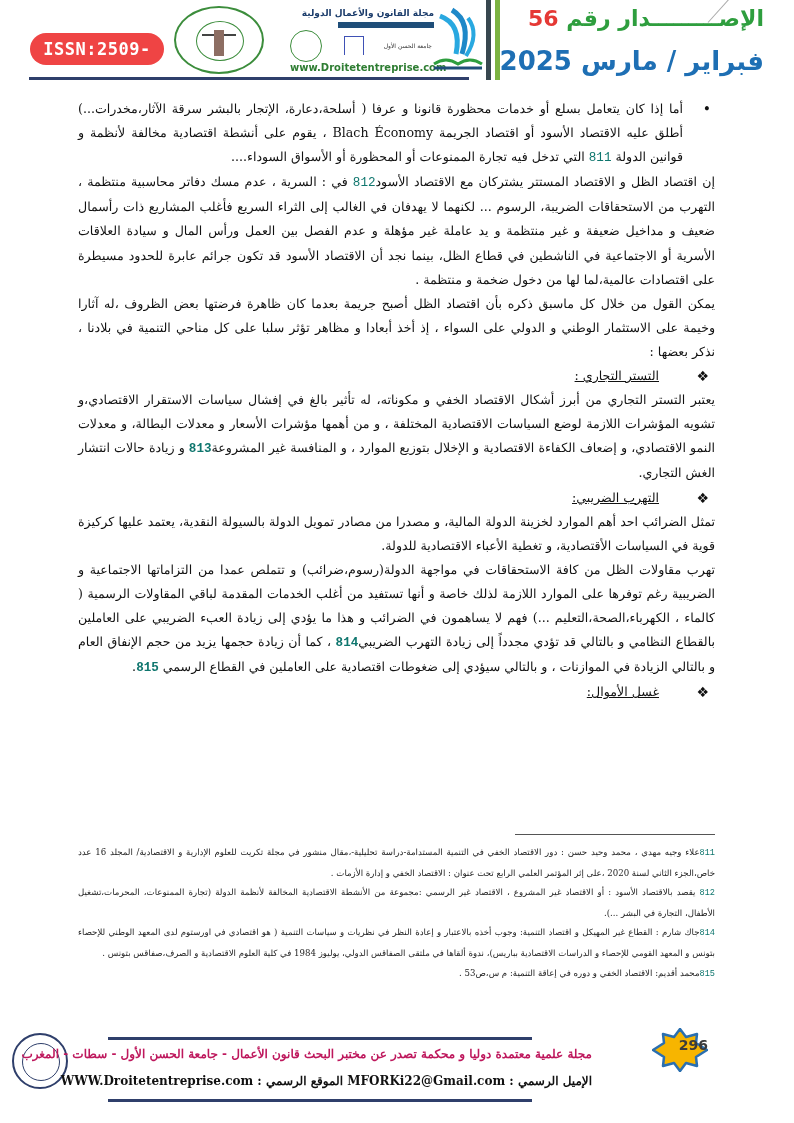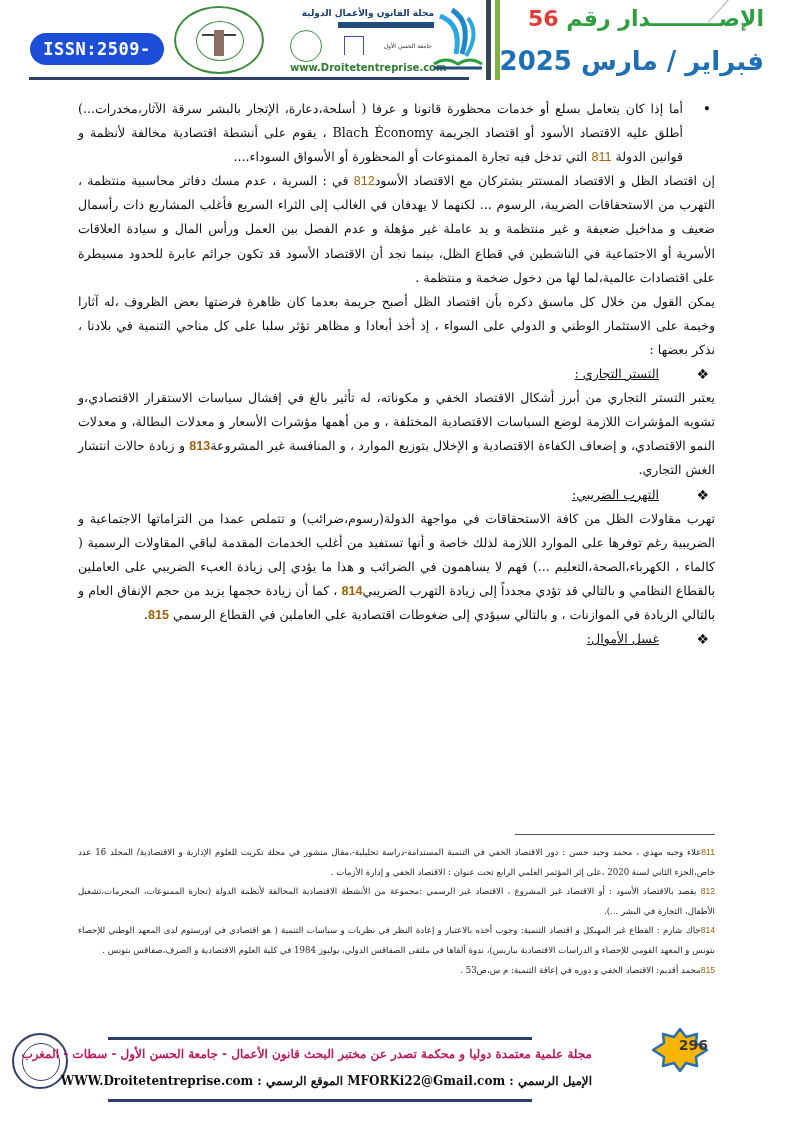--- a/index.html
+++ b/index.html
@@ -1,20 +1,20 @@
 <!DOCTYPE html>
 <html><head>
 <meta charset="utf-8">
 <style>
   html, body { margin:0; padding:0; background:#ffffff; }
   body { width:794px; height:1123px; position:relative; overflow:hidden; font-family:"DejaVu Sans", sans-serif; color:#111; }
 
   
   .header { position:absolute; left:0; top:0; width:794px; height:90px; }
-  .issn-pill { position:absolute; left:30px; top:33px; width:134px; height:32px; border-radius:16px; background:#1d4ed8; color:#fff; font-family:"DejaVu Sans Mono", monospace; font-weight:bold; font-size:17px; line-height:32px; text-align:center; letter-spacing:0.5px; }
+  .issn-pill { position:absolute; left:30px; top:33px; width:134px; height:32px; border-radius:16px; background:#ef4444; color:#fff; font-family:"DejaVu Sans Mono", monospace; font-weight:bold; font-size:17px; line-height:32px; text-align:center; letter-spacing:0.5px; }
   .lab-seal { position:absolute; left:174px; top:6px; width:90px; height:68px; border-radius:50%; border:2px solid #3c8d3c; box-sizing:border-box; }
   .lab-seal .inner { position:absolute; left:20px; top:13px; width:46px; height:38px; border-radius:50%; border:1.5px solid #3c8d3c; }
   .lab-seal .scale { position:absolute; left:38px; top:22px; width:10px; height:26px; background:#8d6e63; }
   .lab-seal .beam { position:absolute; left:26px; top:26px; width:34px; height:2px; background:#444; }
   .journal-block { position:absolute; left:284px; top:6px; width:150px; height:64px; }
   .journal-name { position:absolute; right:0; top:2px; font-size:9px; color:#1b3c6b; font-weight:bold; white-space:nowrap; direction:rtl; }
   .journal-band { position:absolute; right:0; top:16px; width:96px; height:6px; background:#1f4e79; }
   .mini-seal { position:absolute; left:6px; top:24px; width:30px; height:30px; border-radius:50%; border:1.5px solid #3c8d3c; }
   .univ-logo { position:absolute; left:60px; top:30px; width:18px; height:18px; border:1.5px solid #3f51b5; border-bottom:none; }
   .univ-name { position:absolute; right:2px; top:36px; font-size:6px; color:#333; direction:rtl; white-space:nowrap; }
@@ -26,21 +26,21 @@
   .issue-line .num { color:#e53935; }
   .date-line { position:absolute; right:30px; top:46px; direction:rtl; font-weight:bold; font-size:26px; color:#1e6fb4; white-space:nowrap; }
   .diag-line { position:absolute; left:708px; top:22px; width:72px; height:1px; background:#aaa; transform:rotate(-48deg); transform-origin:left; }
   .header-rule { position:absolute; left:29px; top:77px; width:440px; height:3px; background:#2f3f6b; }
 
   
   .content { position:absolute; left:78px; top:97px; width:637px; direction:rtl; text-align:justify; font-family:"DejaVu Serif", serif; font-size:12.6px; line-height:24.1px; }
   .content p { margin:0; }
   .bullet-para { position:relative; padding-right:32px; }
   .bullet-para .dot { position:absolute; right:4px; top:0; font-size:14px; }
-  .ref { color:#a16207; font-family:Liberation Sans, sans-serif; }
+  .ref { color:#0f766e; font-family:Liberation Mono, monospace; }
   .ref.b { font-weight:bold; }
   .section-head { position:relative; padding-right:56px; text-decoration:none; }
   .section-head .diamond { position:absolute; right:6px; top:0; font-size:14px; }
   .section-head .lbl { text-decoration:underline; }
 
   
   .fn-rule { position:absolute; left:515px; top:834px; width:200px; height:1px; background:#555; }
   .footnotes { position:absolute; left:78px; top:843px; width:637px; direction:rtl; text-align:justify; font-family:"DejaVu Serif", serif; font-size:8.6px; line-height:19.6px; color:#222; }
   .footnotes p { margin:0; }
 
@@ -111,20 +111,21 @@
     <span class="lbl">التستر التجاري :</span>
   </p>
   <p>
     <span>يعتبر التستر التجاري من أبرز  أشكال الاقتصاد الخفي و مكوناته، له تأثير بالغ في إفشال سياسات الاستقرار الاقتصادي،و تشويه المؤشرات اللازمة لوضع السياسات الاقتصادية المختلفة ، و من أهمها مؤشرات الأسعار و معدلات البطالة، و معدلات النمو الاقتصادي، و إضعاف الكفاءة الاقتصادية و الإخلال بتوزيع الموارد ، و المنافسة غير المشروعة</span><span class="ref b">813</span><span> و زيادة حالات انتشار الغش التجاري.</span>
   </p>
 
   <p class="section-head">
     <span class="diamond">❖</span>
     <span class="lbl">التهرب الضريبي:</span>
   </p>
+  <p>تمثل الضرائب احد أهم الموارد لخزينة الدولة المالية، و مصدرا من مصادر تمويل الدولة بالسيولة النقدية، يعتمد عليها كركيزة قوية في السياسات الأقتصادية، و تغطية الأعباء الاقتصادية للدولة.</p>
   <p>
     <span>تهرب مقاولات الظل من كافة الاستحقاقات  في مواجهة الدولة(رسوم،ضرائب) و تتملص عمدا من التزاماتها الاجتماعية و الضريبية رغم توفرها على الموارد اللازمة لذلك خاصة و أنها تستفيد من أغلب الخدمات المقدمة لباقي المقاولات الرسمية ( كالماء ، الكهرباء،الصحة،التعليم ...) فهم لا يساهمون  في الضرائب و هذا ما يؤدي إلى زيادة العبء الضريبي على العاملين بالقطاع النظامي و بالتالي قد تؤدي مجدداً إلى زيادة التهرب الضريبي</span><span class="ref b">814</span><span> ، كما أن زيادة حجمها يزيد من حجم الإنفاق العام و بالتالي الزيادة في الموازنات ، و بالتالي سيؤدي إلى ضغوطات اقتصادية على العاملين في القطاع الرسمي </span><span class="ref b">815</span><span>.</span>
   </p>
 
   <p class="section-head">
     <span class="diamond">❖</span>
     <span class="lbl">غسل الأموال:</span>
   </p>
 </div>
 

